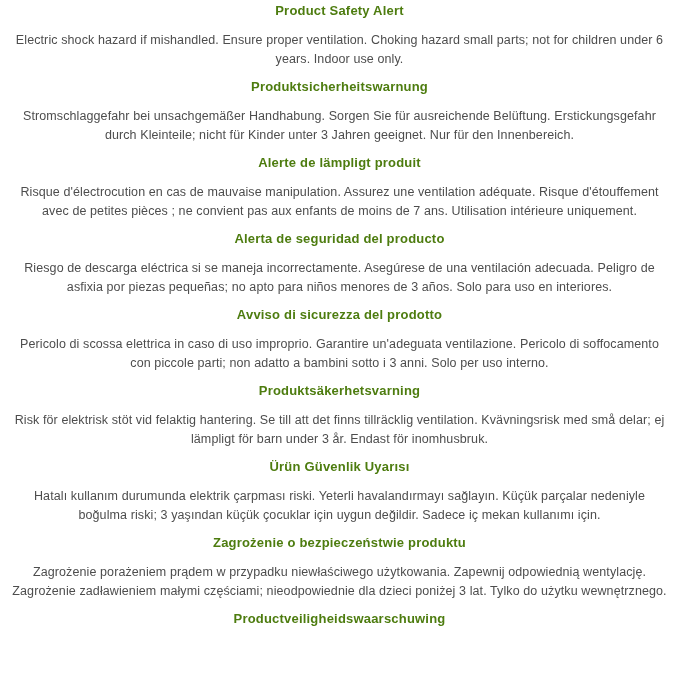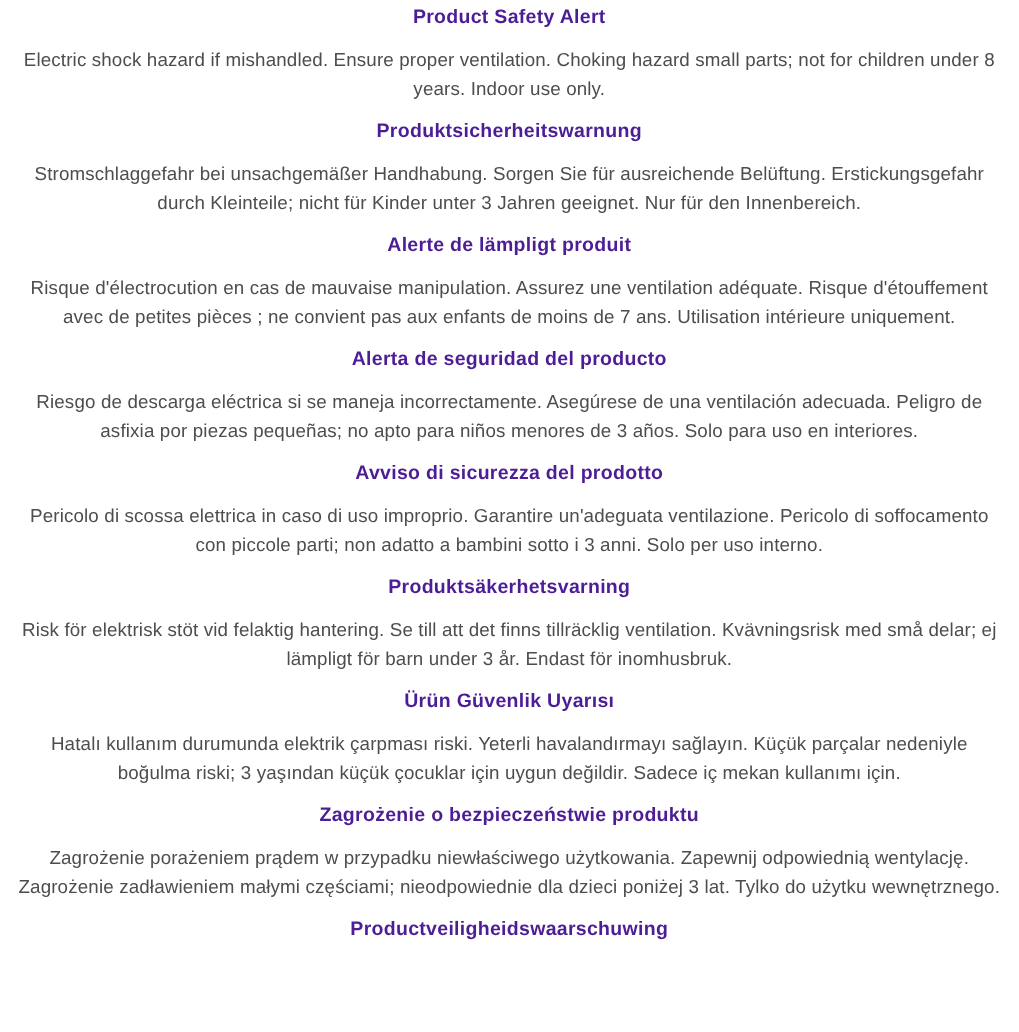--- a/index.html
+++ b/index.html
@@ -16,21 +16,21 @@
       background: #ffffff;
       overflow: hidden;
     }
     .alert-section {
       margin: 0;
     }
     .section-heading {
       font-size: 13px;
       font-weight: 700;
       line-height: 19px;
-      color: #4c1d95;
+      color: #4d7c0f;
       text-align: center;
       margin: 0 0 11px 0;
       letter-spacing: 0.2px;
     }
     .section-body {
       font-size: 12.5px;
       font-weight: 400;
       line-height: 19px;
       color: #4d4d4d;
       text-align: center;
@@ -38,21 +38,21 @@
       letter-spacing: 0.1px;
     }
   </style>
 </head>
 <body>
 
 <div class="page">
 
   <section class="alert-section">
     <h2 class="section-heading">Product Safety Alert</h2>
-    <p class="section-body">Electric shock hazard if mishandled. Ensure proper ventilation. Choking hazard small parts; not for children under 8 years. Indoor use only.</p>
+    <p class="section-body">Electric shock hazard if mishandled. Ensure proper ventilation. Choking hazard small parts; not for children under 6 years. Indoor use only.</p>
   </section>
 
   <section class="alert-section">
     <h2 class="section-heading">Produktsicherheitswarnung</h2>
     <p class="section-body">Stromschlaggefahr bei unsachgemäßer Handhabung. Sorgen Sie für ausreichende Belüftung. Erstickungsgefahr durch Kleinteile; nicht für Kinder unter 3 Jahren geeignet. Nur für den Innenbereich.</p>
   </section>
 
   <section class="alert-section">
     <h2 class="section-heading">Alerte de lämpligt produit</h2>
     <p class="section-body">Risque d'électrocution en cas de mauvaise manipulation. Assurez une ventilation adéquate. Risque d'étouffement avec de petites pièces ; ne convient pas aux enfants de moins de 7 ans. Utilisation intérieure uniquement.</p>

